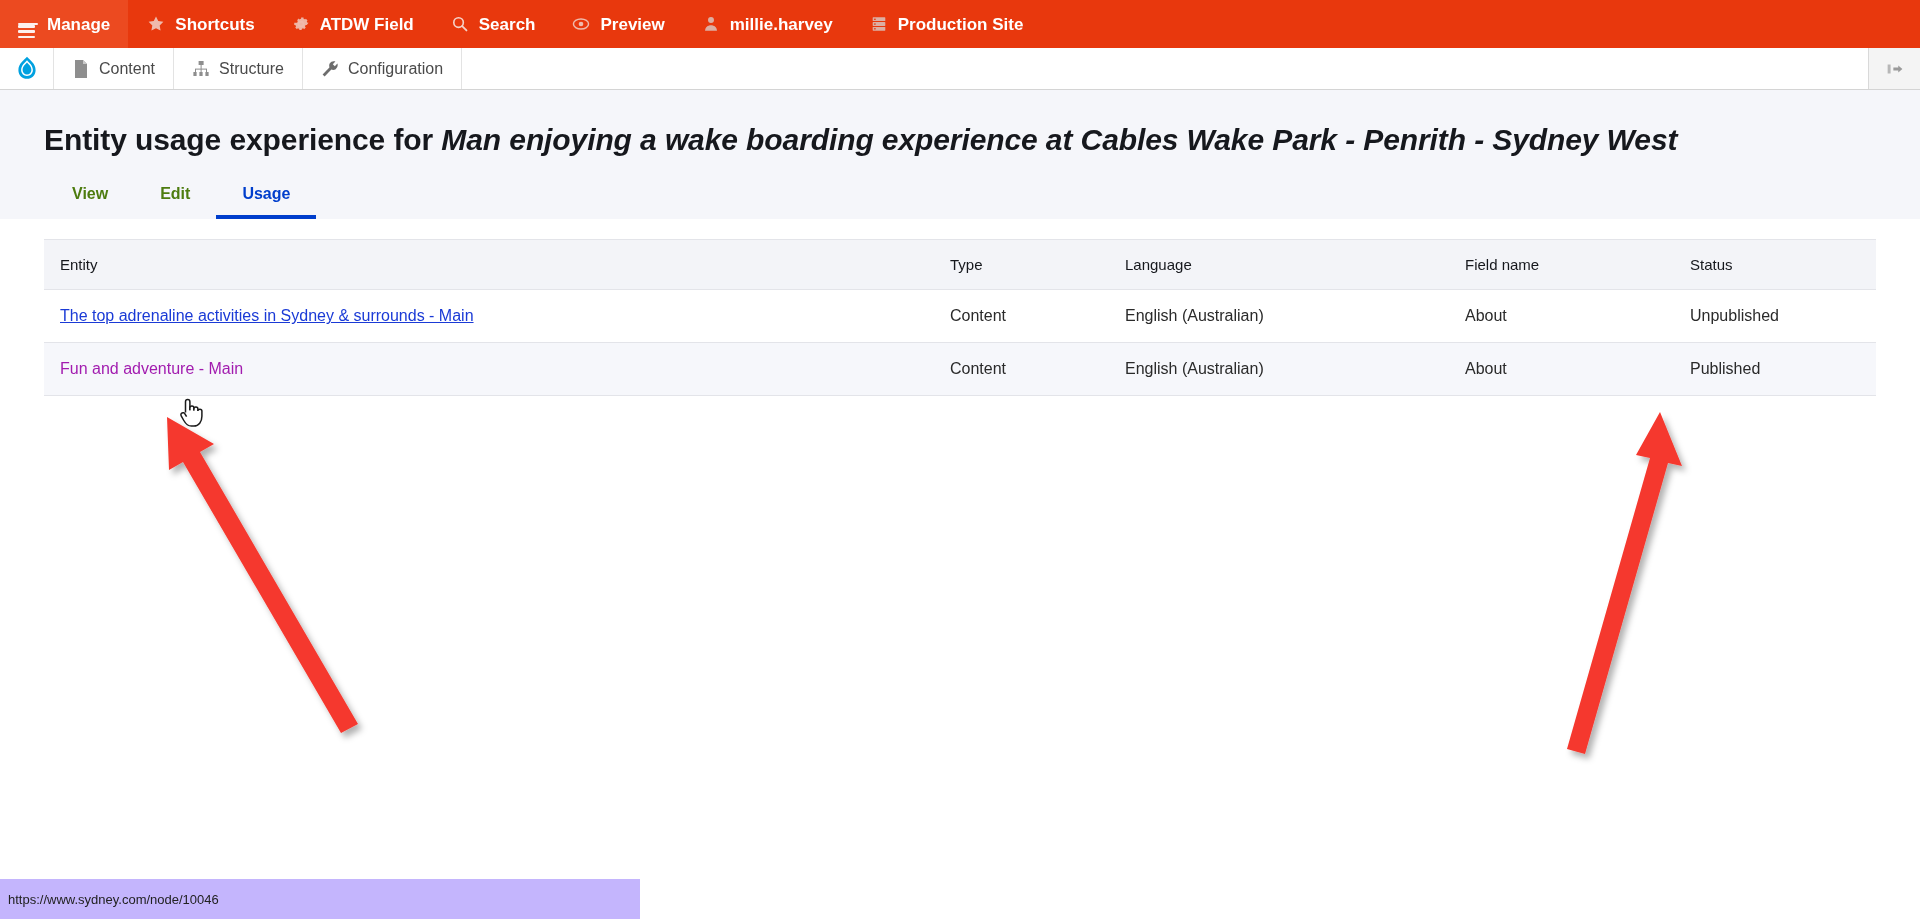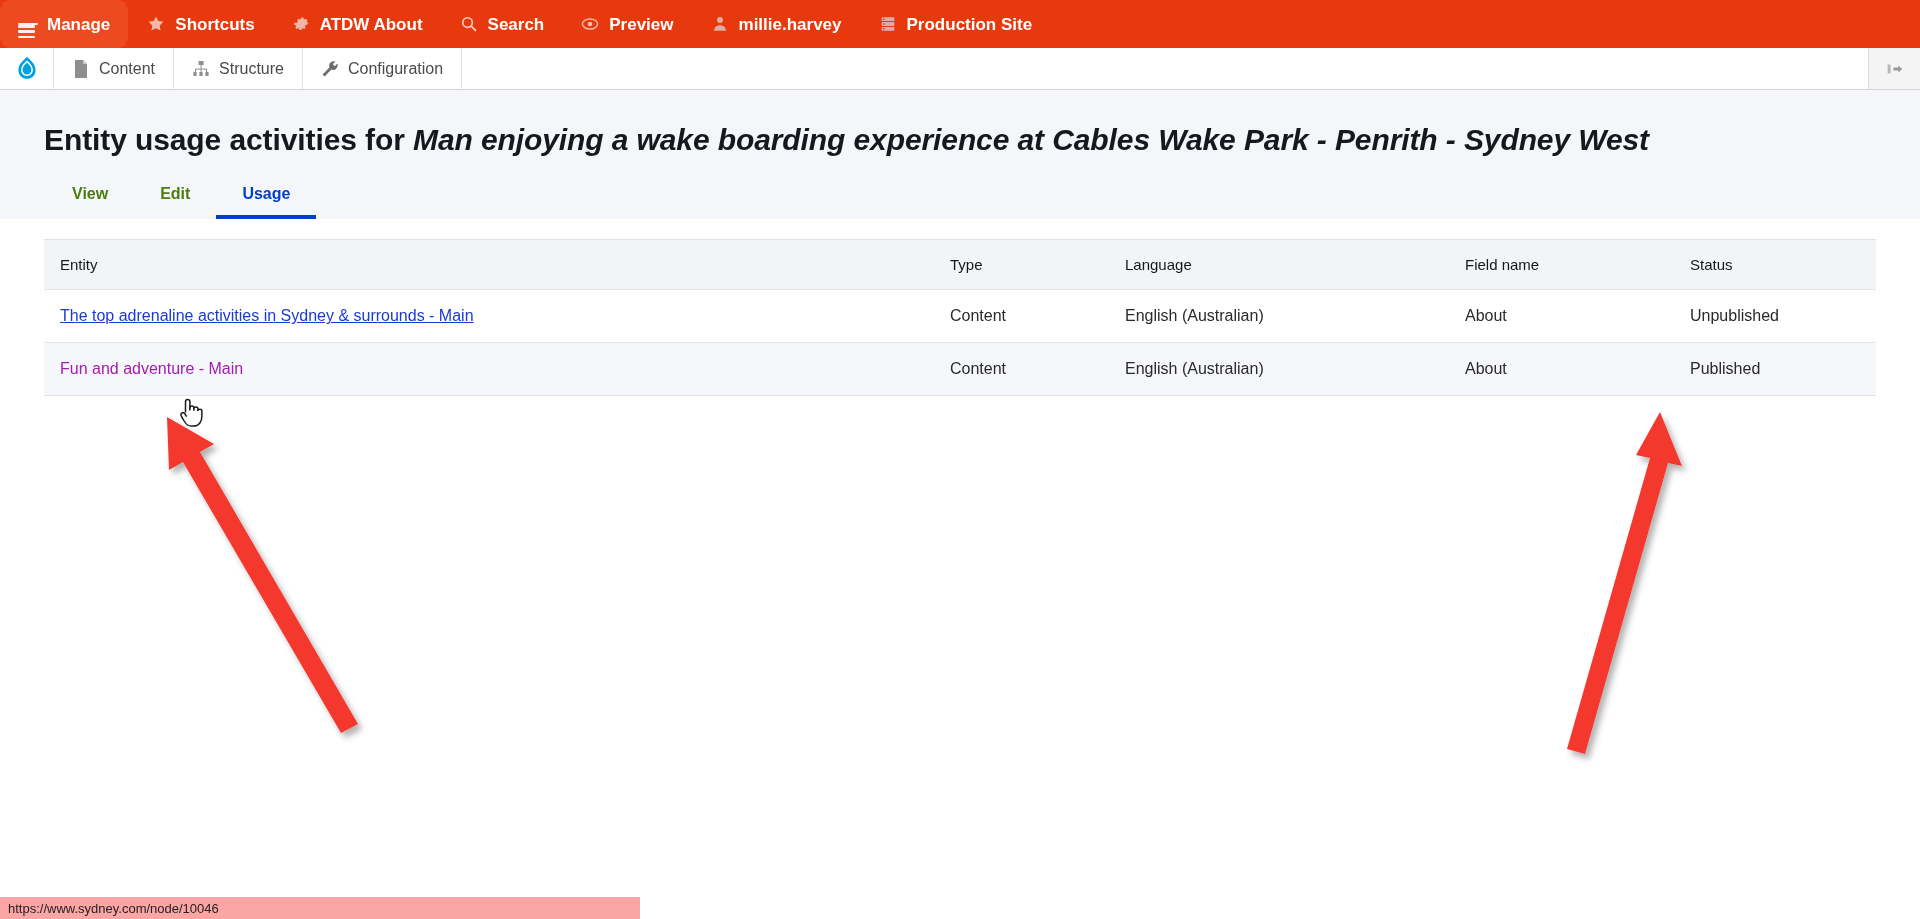--- a/index.html
+++ b/index.html
@@ -17,21 +17,21 @@
   
   .toolbar-bar {
     display: flex; align-items: stretch;
     height: 48px; background: #e8380d; color: #fff;
     font-size: 17px; font-weight: bold;
     position: relative; z-index: 20;
   }
   .tb-item {
     display: flex; align-items: center; gap: 9px;
     padding: 0 18px; white-space: nowrap; cursor: pointer;
-    color: #fff; text-decoration: none; border-radius: 11px;
+    color: #fff; text-decoration: none;
   }
   .tb-item.active { background: #ec4a20; }
   .tb-item .tb-label { line-height: 1; }
   .tb-icon { display: inline-flex; align-items: center; justify-content: center;
              width: 20px; height: 20px; flex: none; opacity: .92; }
   .tb-icon svg { display:block; }
 
   
   .ic-burger span { display:block; width:17px; height:2.6px; background:#fff; margin:2.6px 0; border-radius:1px;}
 
@@ -115,22 +115,22 @@
   
   .annot { position: absolute; top:0; left:0; width:1920px; height:919px;
            pointer-events: none; z-index: 50; }
 
   
   .cursor { position: absolute; z-index: 60; pointer-events:none; }
 
   
   .status-url {
     position: absolute; left: 0; bottom: 0;
-    height: 22px; min-width: 640px;
-    background: #fca5a5;
+    height: 40px; min-width: 640px;
+    background: #c4b5fd;
     display: flex; align-items: center;
     padding: 0 8px;
     font-size: 13px; color: #222;
     font-family: "Liberation Sans", sans-serif;
     z-index: 40;
   }
 </style>
 </head>
 <body>
 
@@ -158,21 +158,21 @@
       <span class="tb-label">Shortcuts</span>
     </div>
 
     <div class="tb-item">
       <span class="tb-icon">
         <svg width="18" height="18" viewBox="0 0 20 20">
             <path fill="#f0c6bb" d="M10 6.4a3.6 3.6 0 100 7.2 3.6 3.6 0 000-7.2zm0 5.4a1.8 1.8 0 110-3.6 1.8 1.8 0 010 3.6z"></path>
             <path fill="#f0c6bb" d="M18.4 8.6h-1.3a7 7 0 00-.7-1.7l.9-.9-1.9-1.9-.9.9a7 7 0 00-1.7-.7V2.9h-2.7v1.3a7 7 0 00-1.7.7l-.9-.9-1.9 1.9.9.9a7 7 0 00-.7 1.7H2.5v2.7h1.3c.15.6.4 1.16.7 1.7l-.9.9 1.9 1.9.9-.9c.54.3 1.1.55 1.7.7v1.3h2.7v-1.3a7 7 0 001.7-.7l.9.9 1.9-1.9-.9-.9c.3-.54.55-1.1.7-1.7h1.3z" opacity=".95"></path>
           </svg>
       </span>
-      <span class="tb-label">ATDW About</span>
+      <span class="tb-label">ATDW Field</span>
     </div>
 
     <div class="tb-item">
       <span class="tb-icon">
         <svg width="18" height="18" viewBox="0 0 20 20">
             <circle cx="8.4" cy="8.4" r="5.3" fill="none" stroke="#f7e0da" stroke-width="1.8"></circle>
             <line x1="12.4" y1="12.4" x2="17.2" y2="17.2" stroke="#f7e0da" stroke-width="2" stroke-linecap="round"></line>
           </svg>
       </span>
       <span class="tb-label">Search</span>
@@ -267,21 +267,21 @@
           <path fill="#9a9a9a" d="M20 8l-5 -4.4v2.6h-6v3.6h6v2.6z"></path>
         </svg>
       </span>
     </div>
   </div>
 
   <div class="page-head">
 
 
     <h1 class="page-title">
-      <span>Entity usage activities for</span>
+      <span>Entity usage experience for</span>
       <span class="em">Man enjoying a wake boarding experience at Cables Wake Park - Penrith - Sydney West</span>
     </h1>
 
     <div class="tabs">
       <div class="tab">View</div>
       <div class="tab">Edit</div>
       <div class="tab active">Usage</div>
     </div>
   </div>
 

